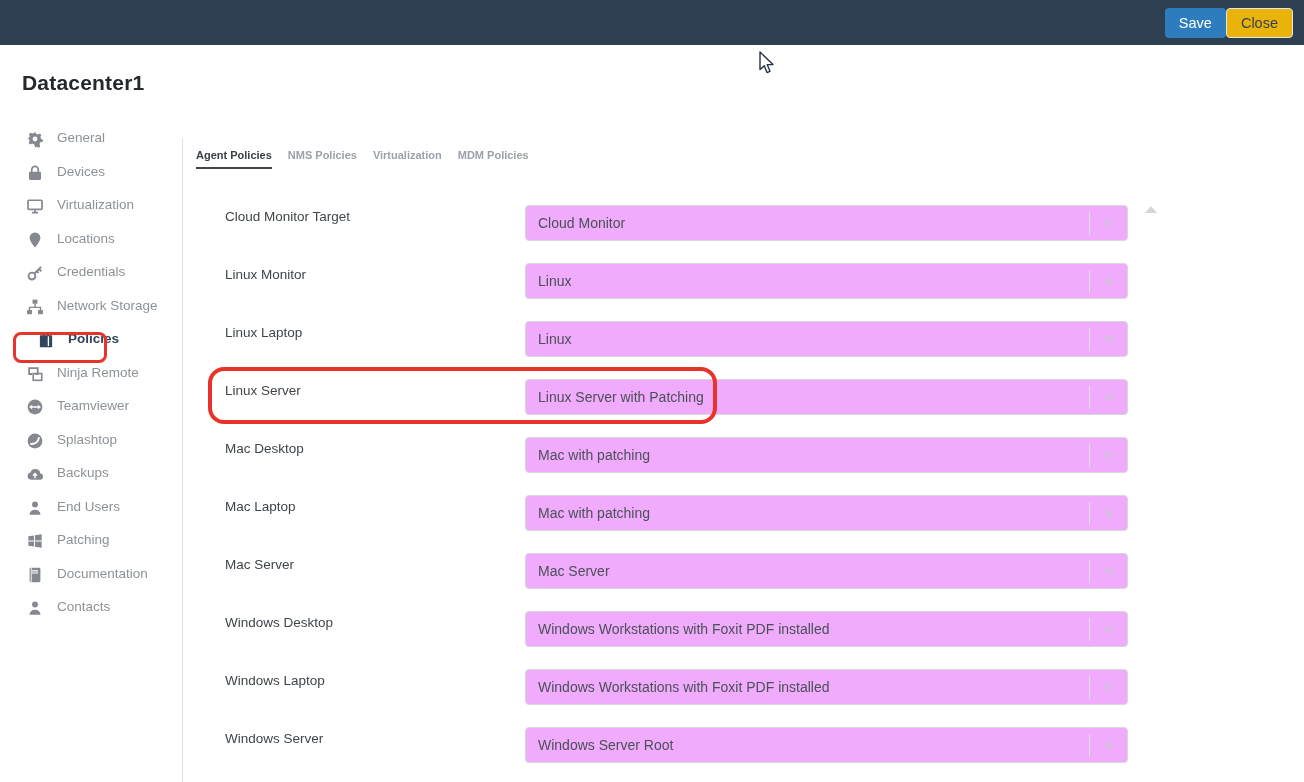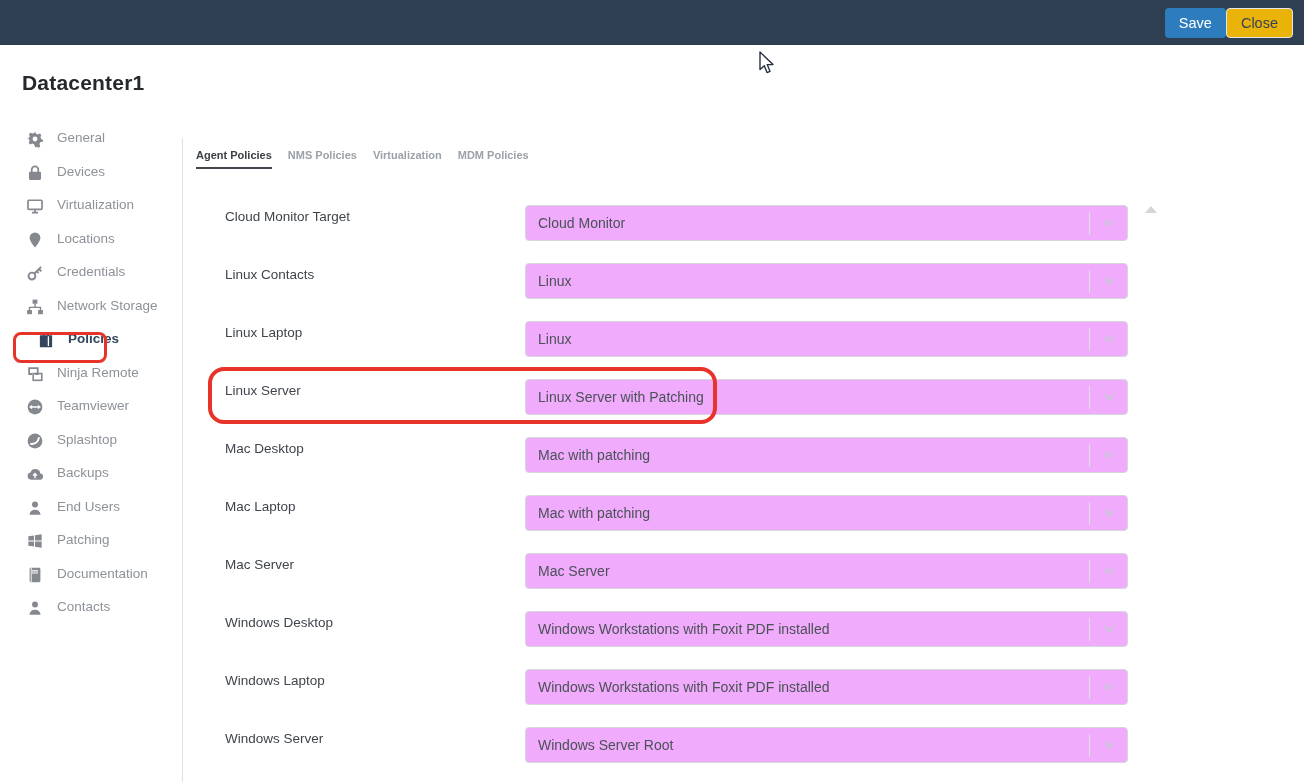--- a/index.html
+++ b/index.html
@@ -242,21 +242,21 @@
     <span class="row-label">Cloud Monitor Target</span>
     <div class="row-select">
       <span class="select-value">Cloud Monitor</span>
       <span class="select-divider"></span>
       <svg class="chevron" viewBox="0 0 22 22">
         <polyline points="7 9 11 13.5 15 9" fill="none" stroke="currentColor" stroke-width="1.8" stroke-linecap="round" stroke-linejoin="round"></polyline>
       </svg>
     </div>
   </div>
     <div class="form-row">
-    <span class="row-label">Linux Contacts</span>
+    <span class="row-label">Linux Monitor</span>
     <div class="row-select">
       <span class="select-value">Linux</span>
       <span class="select-divider"></span>
       <svg class="chevron" viewBox="0 0 22 22">
         <polyline points="7 9 11 13.5 15 9" fill="none" stroke="currentColor" stroke-width="1.8" stroke-linecap="round" stroke-linejoin="round"></polyline>
       </svg>
     </div>
   </div>
     <div class="form-row">
     <span class="row-label">Linux Laptop</span>

